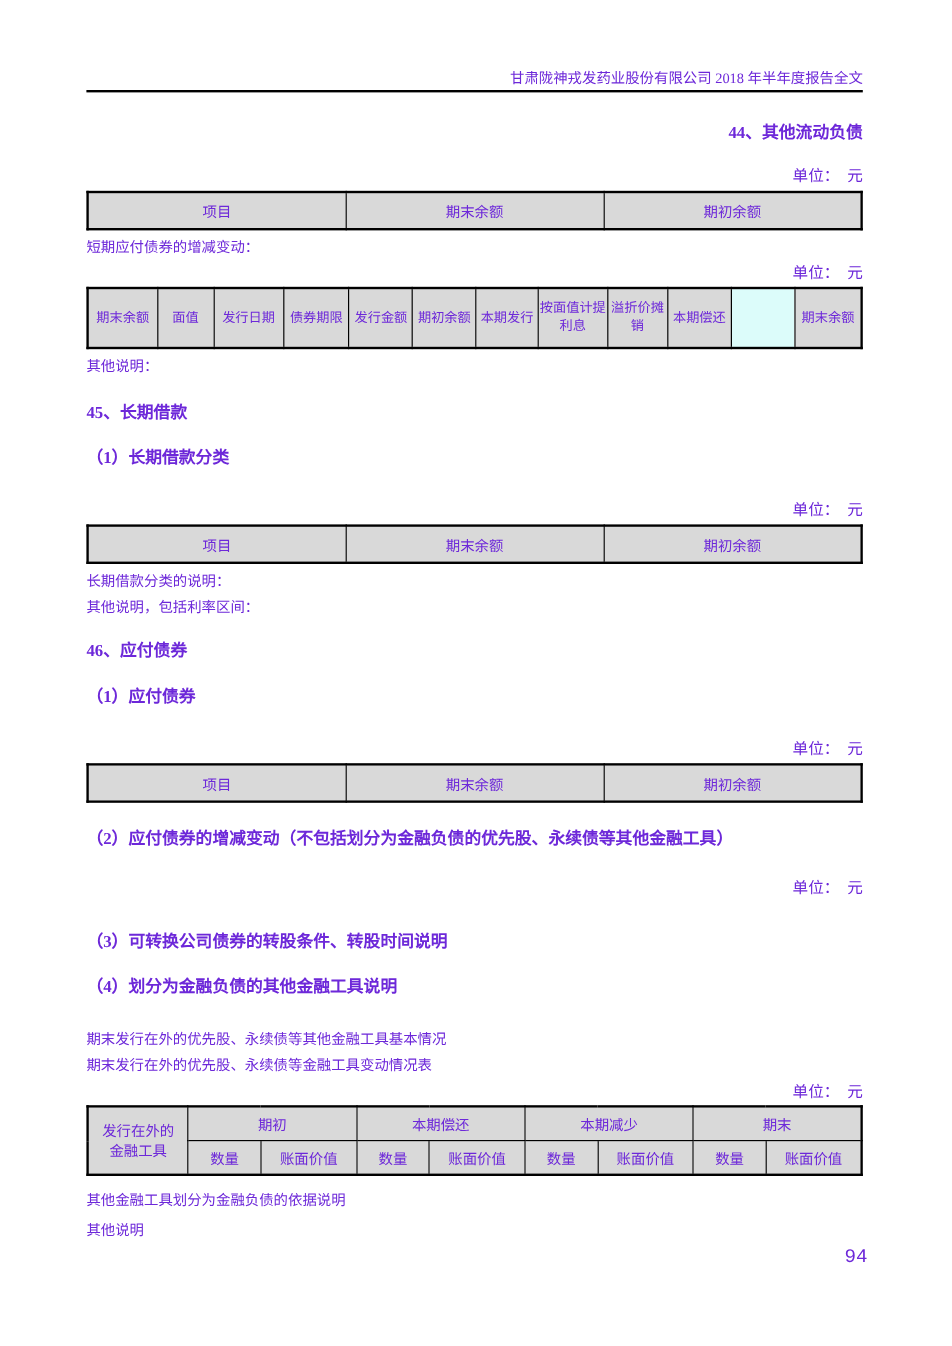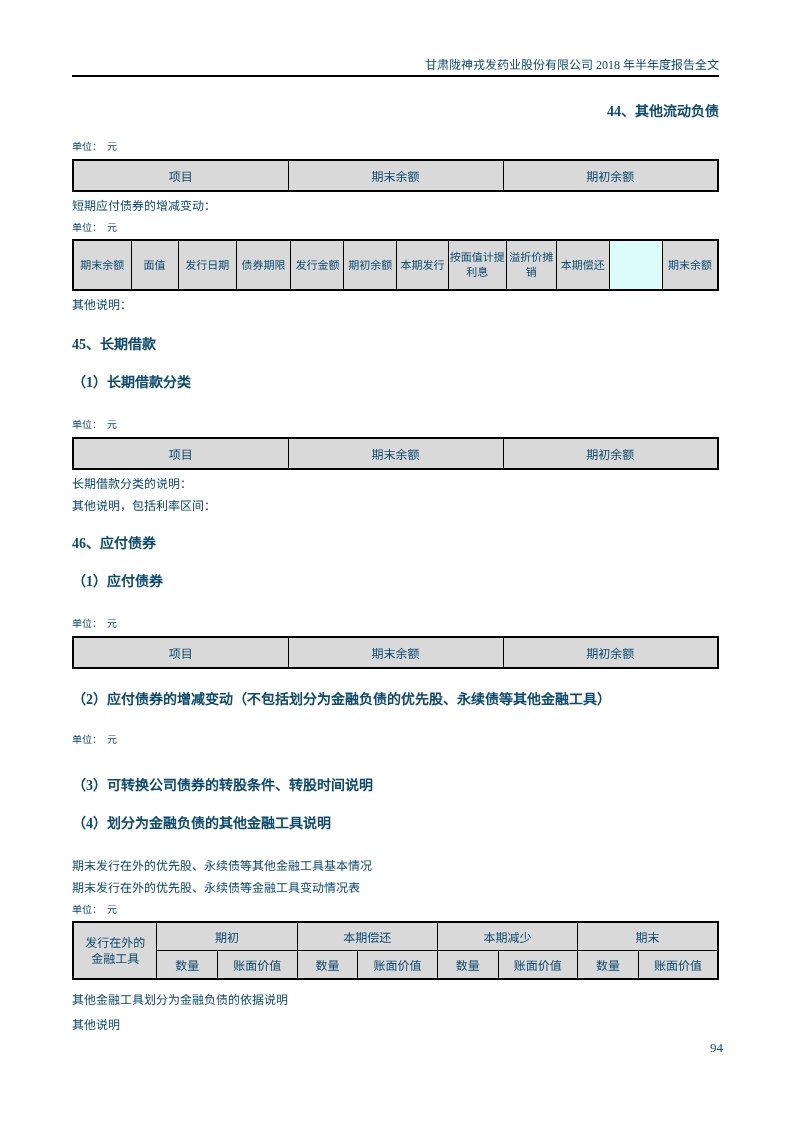--- a/index.html
+++ b/index.html
@@ -2,21 +2,21 @@
 <html lang="zh-CN" style="--hdr-bg: #d9d9d9; --hl-bg: #dcfcfa;"><head>
 <meta charset="utf-8">
 <style>
   html, body { margin: 0; padding: 0; background: #fff; }
   .page {
     position: relative;
     width: 793px;
     height: 1122px;
     background: #ffffff;
     font-family: "Liberation Serif", "DejaVu Serif", serif;
-    color: #0c4a6e;
+    color: #6d28d9;
     overflow: hidden;
   }
   .content { margin: 0 74px 0 72px; }
 
   .doc-header {
     padding-top: 57px;
     padding-bottom: 2px;
     border-bottom: 2px solid #000;
     text-align: right;
     font-size: 12px;
@@ -29,22 +29,22 @@
     line-height: 16px;
     font-weight: bold;
   }
   .sub-heading {
     margin-top: 22px;
     font-size: 14px;
     line-height: 16px;
     font-weight: bold;
   }
   .unit-line {
-    text-align: left;
-    font-size: 10px;
+    text-align: right;
+    font-size: 13px;
     line-height: 14px;
   }
   .body-line {
     font-size: 12px;
     line-height: 14px;
   }
 
   table.tbl {
     width: 100%;
     border-collapse: collapse;
@@ -77,22 +77,23 @@
   .m-top-8  { margin-top: 8px; }
   .m-top-7  { margin-top: 7px; }
   .m-top-5  { margin-top: 5px; }
   .m-top-4  { margin-top: 4px; }
   .h44 { margin-top: 27px; text-align: right; }
 
   .page-number {
     position: absolute;
     top: 1041px;
     right: 70px;
-    font-size: 13px;
+    font-size: 16px;
     line-height: 14px;
+    font-family: Liberation Mono, monospace;
   }
 </style>
 </head>
 <body>
 
 <div class="page">
   <div class="content">
 
     <div class="doc-header">甘肃陇神戎发药业股份有限公司 2018 年半年度报告全文</div>
 

